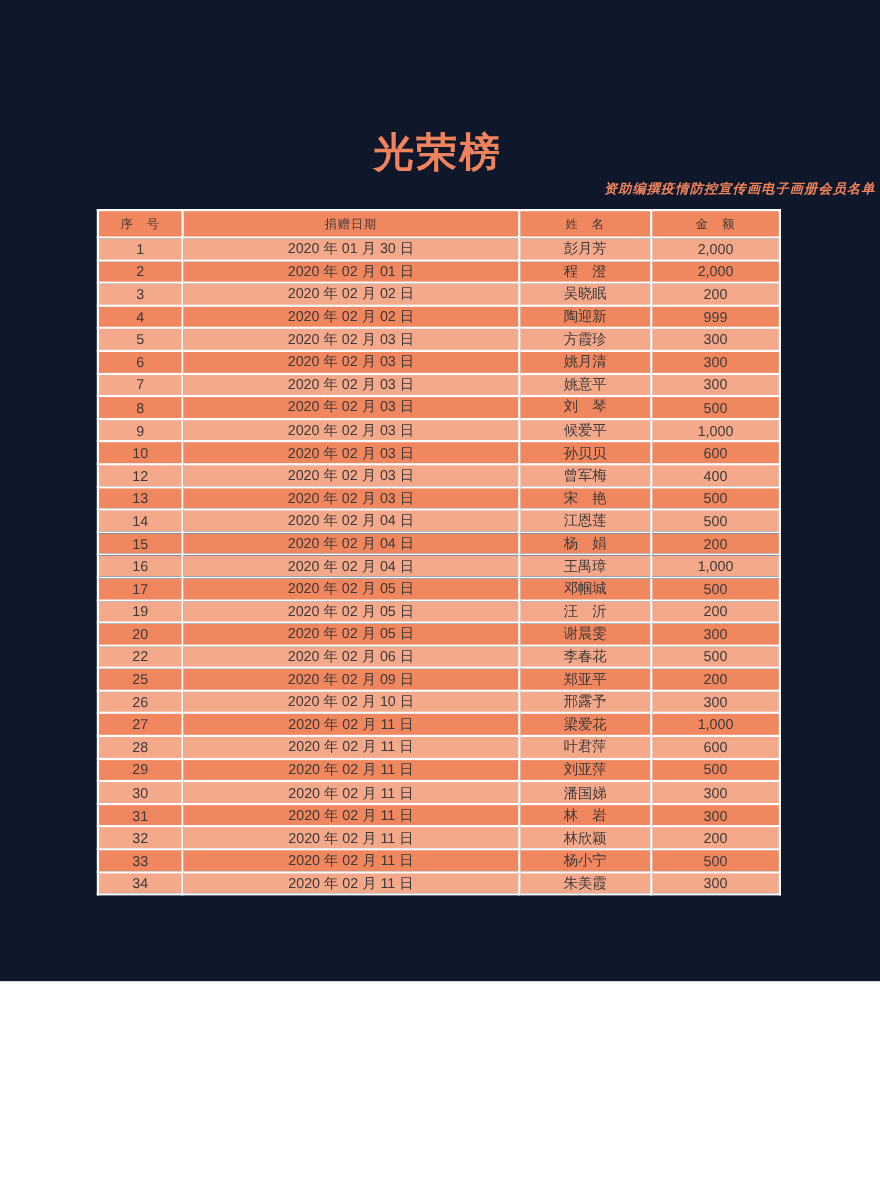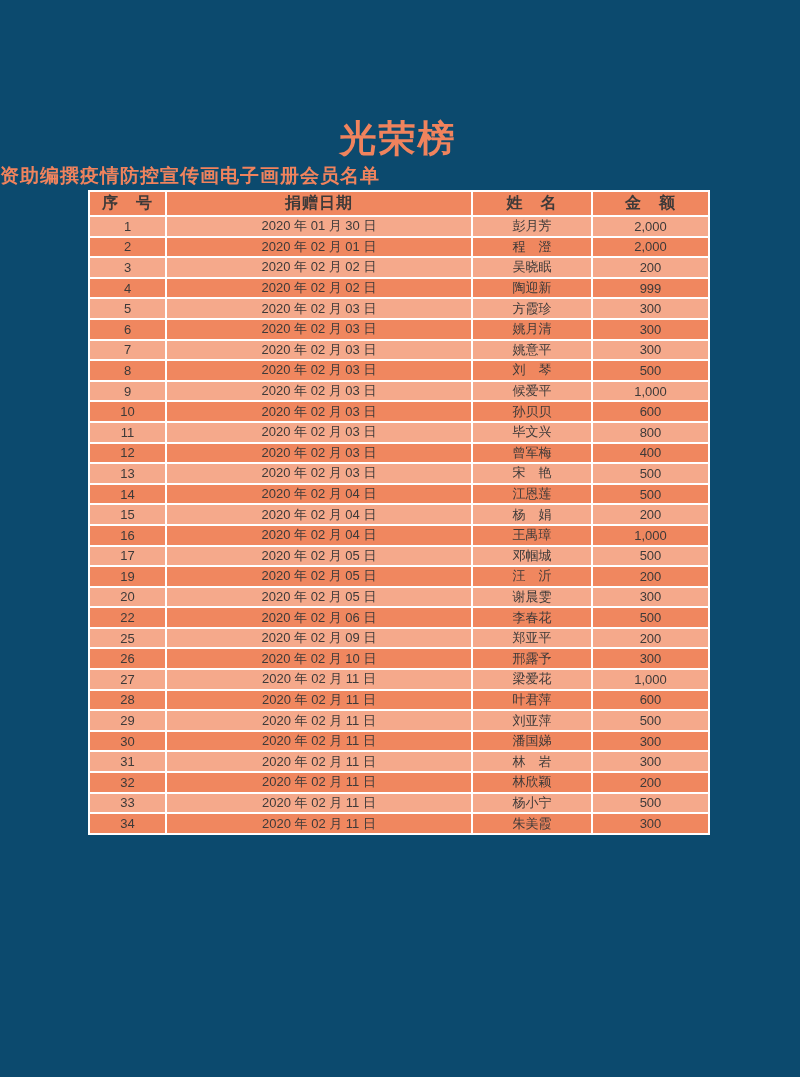--- a/index.html
+++ b/index.html
@@ -15,66 +15,67 @@
   body {
     width: 800px;
     height: 1077px;
     position: relative;
     font-family: "Liberation Sans", "DejaVu Sans", sans-serif;
     overflow: hidden;
   }
   .page {
     position: absolute;
     left: 0; top: 0;
-    width: 800px; height: 1077px;
-    background: #0c4a6e;
+    width: 800px; height: 892px;
+    background: #0f172a;
   }
   .page-title {
     position: absolute;
     top: 118px;
     left: 0;
     width: 796px;
     text-align: center;
     font-family: "DejaVu Serif", "Liberation Serif", serif;
     font-weight: bold;
     font-size: 37px;
     letter-spacing: 2px;
     color: var(--accent);
     line-height: 1.1;
   }
   .page-subtitle {
     position: absolute;
     top: 163px;
     left: 0;
     width: 796px;
-    text-align: left;
+    text-align: right;
     font-family: "DejaVu Serif", "Liberation Serif", serif;
     font-weight: bold;
-    font-size: 19px;
+    font-size: 12px;
     letter-spacing: 1px;
     color: var(--accent);
+    font-style: italic;
   }
   table.donor-table {
     position: absolute;
     left: 88px;
     top: 190px;
     width: 620px;
     border-collapse: collapse;
     table-layout: fixed;
   }
   .donor-table col.c-serial { width: 77px; }
   .donor-table col.c-date   { width: 306px; }
   .donor-table col.c-name   { width: 120px; }
   .donor-table col.c-amount { width: 117px; }
   .donor-table th {
     background: var(--header-bg);
     border: 2px solid var(--border-white);
     height: 25px;
-    font-size: 16px;
-    font-weight: bold;
+    font-size: 11px;
+    font-weight: normal;
     color: var(--text-dark);
     text-align: center;
     vertical-align: middle;
     letter-spacing: 1px;
   }
   .donor-table td {
     border: 2px solid var(--border-white);
     height: 20.6px;
     font-size: 13px;
     color: var(--text-dark);
@@ -163,26 +164,20 @@
           <td>候爱平</td>
           <td>1,000</td>
         </tr>
         <tr>
           <td>10</td>
           <td>2020 年 02 月 03 日</td>
           <td>孙贝贝</td>
           <td>600</td>
         </tr>
         <tr>
-          <td>11</td>
-          <td>2020 年 02 月 03 日</td>
-          <td>毕文兴</td>
-          <td>800</td>
-        </tr>
-        <tr>
           <td>12</td>
           <td>2020 年 02 月 03 日</td>
           <td>曾军梅</td>
           <td>400</td>
         </tr>
         <tr>
           <td>13</td>
           <td>2020 年 02 月 03 日</td>
           <td>宋　艳</td>
           <td>500</td>

